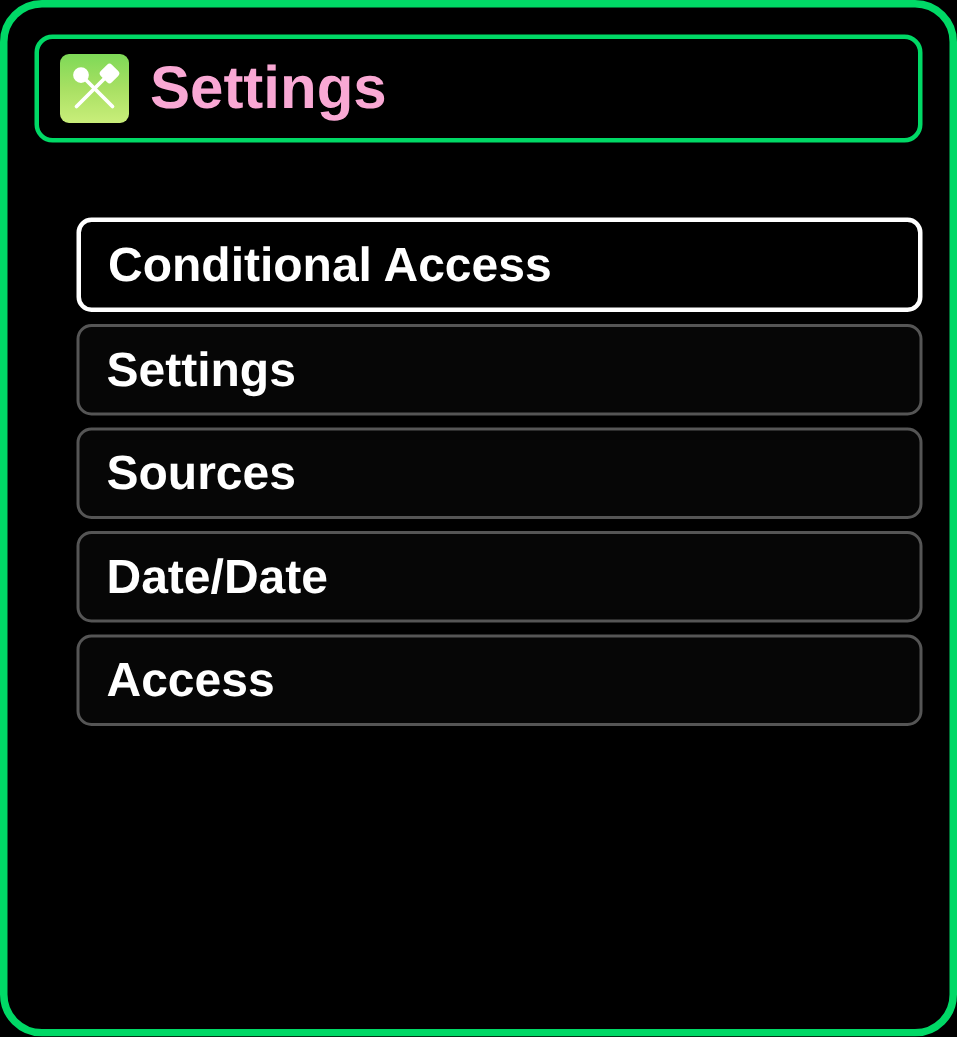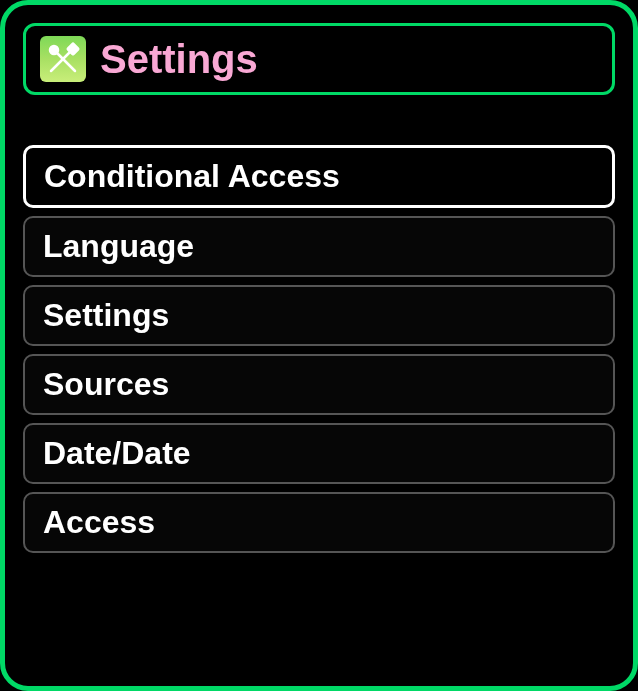--- a/index.html
+++ b/index.html
@@ -58,20 +58,21 @@
     }
     .menu-item {
       border: 2px solid #555;
       border-radius: 10px;
       padding: 10px 18px;
       color: #fff;
       font-size: 32px;
       font-weight: 600;
       background: rgba(20,20,20,0.3);
       cursor: pointer;
+      margin-left: 28px;
     }
     .menu-item.selected {
       border: 3px solid #fff;
       background: #000;
     }
   </style>
 </head>
 <body>
 
 <div class="outer-frame">
@@ -87,23 +88,20 @@
       </svg>
     </div>
     <div class="header-title">Settings</div>
   </div>
 
   <div class="menu-list">
     <div class="menu-item selected">
       <span>Conditional Access</span>
     </div>
     <div class="menu-item">
-      <span>Language</span>
-    </div>
-    <div class="menu-item">
       <span>Settings</span>
     </div>
     <div class="menu-item">
       <span>Sources</span>
     </div>
     <div class="menu-item">
       <span>Date/Date</span>
     </div>
     <div class="menu-item">
       <span>Access</span>

